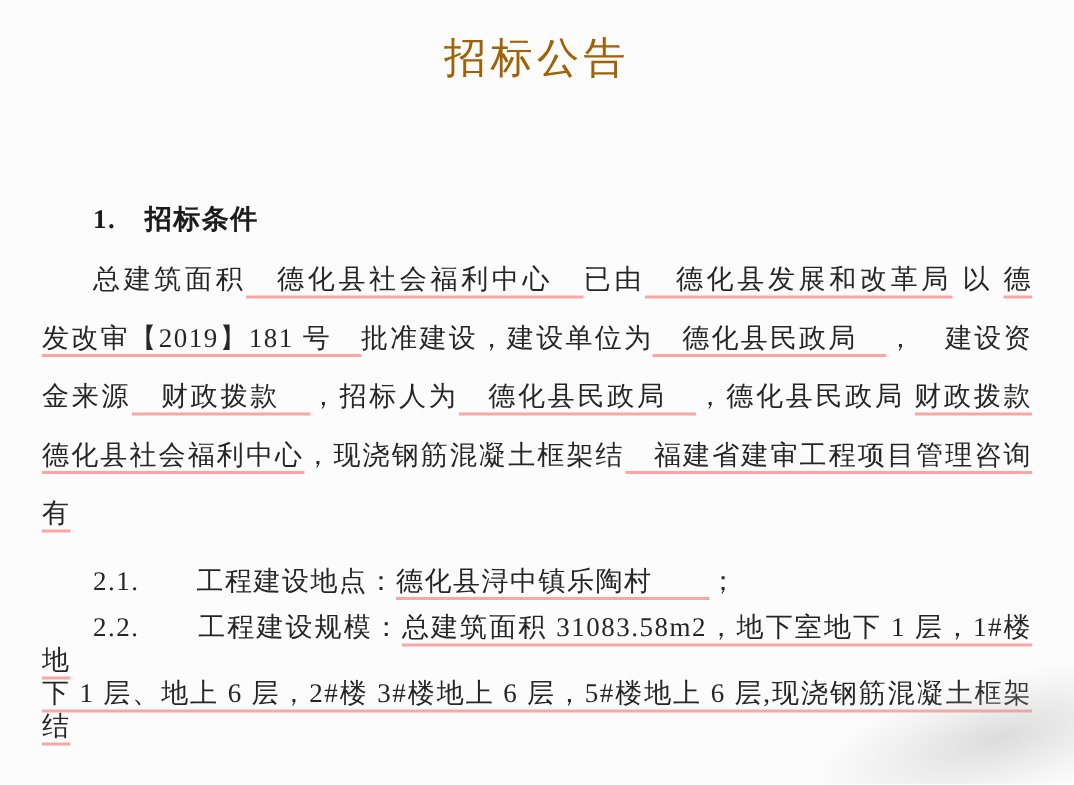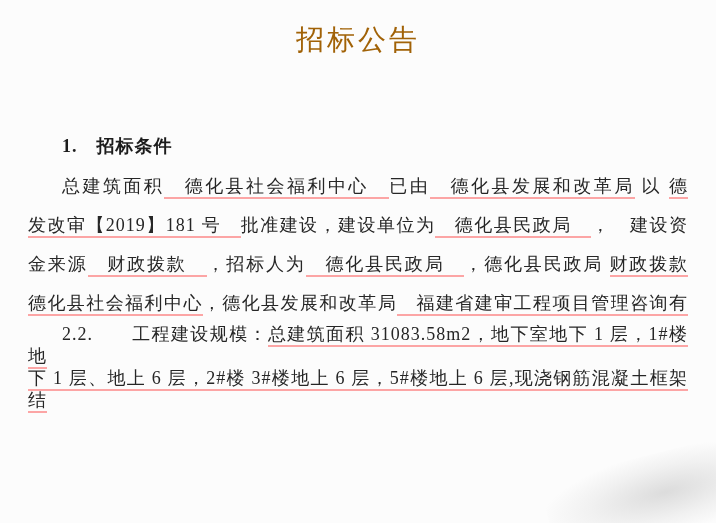--- a/index.html
+++ b/index.html
@@ -67,18 +67,19 @@
 </head>
 <body>
 
 <div class="page" data-name="document-page">
   <h1 class="doc-title" data-name="page-title">招标公告</h1>
   <div class="doc-body" data-name="document-body">
       <p class="line heading" data-name="section-1-heading"><span data-name="text-segment">1.　招标条件</span></p>
       <p class="line indent stretch" data-name="para-1-line-1"><span data-name="text-segment">总建筑面积</span><span class="u" data-name="blank-filled-value">　德化县社会福利中心　</span><span data-name="text-segment">已由</span><span class="u" data-name="blank-filled-value">　德化县发展和改革局</span><span data-name="text-segment"> 以 </span><span class="u" data-name="blank-filled-value">德</span></p>
       <p class="line stretch" data-name="para-1-line-2"><span class="u" data-name="blank-filled-value">发改审【2019】181 号　</span><span data-name="text-segment">批准建设，建设单位为</span><span class="u" data-name="blank-filled-value">　德化县民政局　</span><span data-name="text-segment">，　建设资</span></p>
       <p class="line stretch" data-name="para-1-line-3"><span data-name="text-segment">金来源</span><span class="u" data-name="blank-filled-value">　财政拨款　</span><span data-name="text-segment">，招标人为</span><span class="u" data-name="blank-filled-value">　德化县民政局　</span><span data-name="text-segment">，德化县民政局 </span><span class="u" data-name="blank-filled-value">财政拨款</span></p>
-      <p class="line stretch" data-name="para-1-line-4"><span class="u" data-name="blank-filled-value">德化县社会福利中心</span><span data-name="text-segment">，德化县发展和改革局</span><span class="u" data-name="blank-filled-value">　福建省建审工程项目管理咨询有</span></p>
+      <p class="line stretch" data-name="para-1-line-4"><span class="u" data-name="blank-filled-value">德化县社会福利中心</span><span data-name="text-segment">，现浇钢筋混凝土框架结</span><span class="u" data-name="blank-filled-value">　福建省建审工程项目管理咨询有</span></p>
+      <p class="line indent" data-name="item-2-1"><span data-name="text-segment">2.1.　　工程建设地点：</span><span class="u" data-name="blank-filled-value">德化县浔中镇乐陶村　　</span><span data-name="text-segment">；</span></p>
       <p class="line indent stretch" data-name="item-2-2-line-1"><span data-name="text-segment">2.2.　　工程建设规模：</span><span class="u" data-name="blank-filled-value">总建筑面积 31083.58m2，地下室地下 1 层，1#楼地</span></p>
       <p class="line stretch" data-name="item-2-2-line-2"><span class="u" data-name="blank-filled-value">下 1 层、地上 6 层，2#楼 3#楼地上 6 层，5#楼地上 6 层,现浇钢筋混凝土框架结</span></p>
     </div>
   <div class="corner-shadow" data-name="page-corner-shadow"></div>
 </div>
 
 </body></html>

